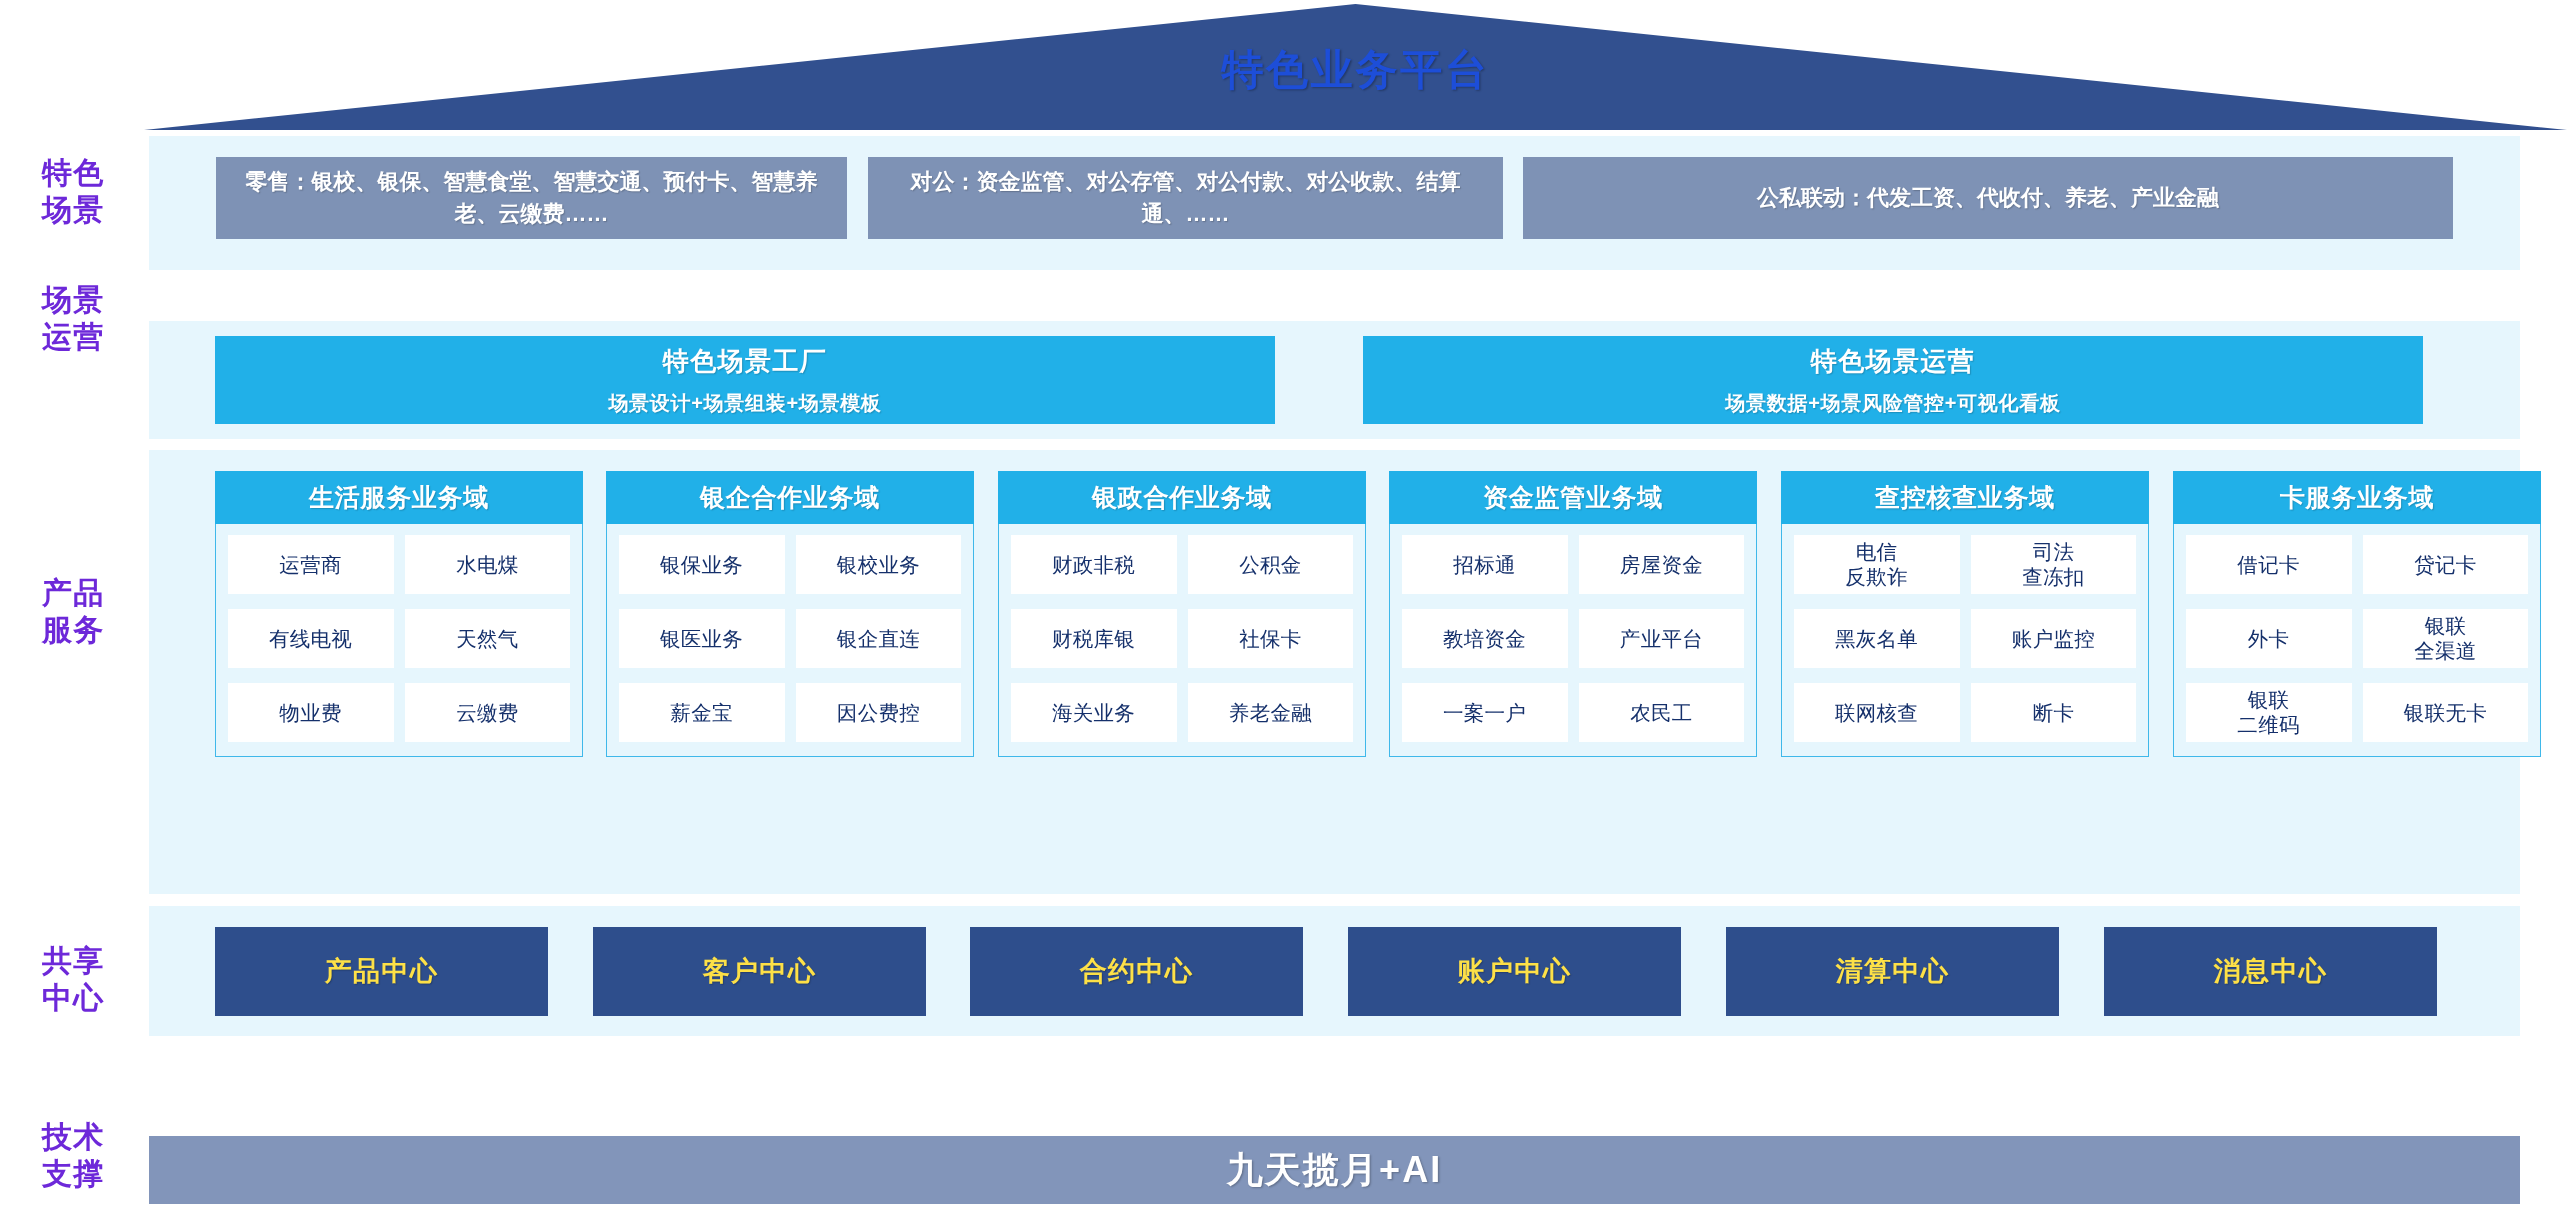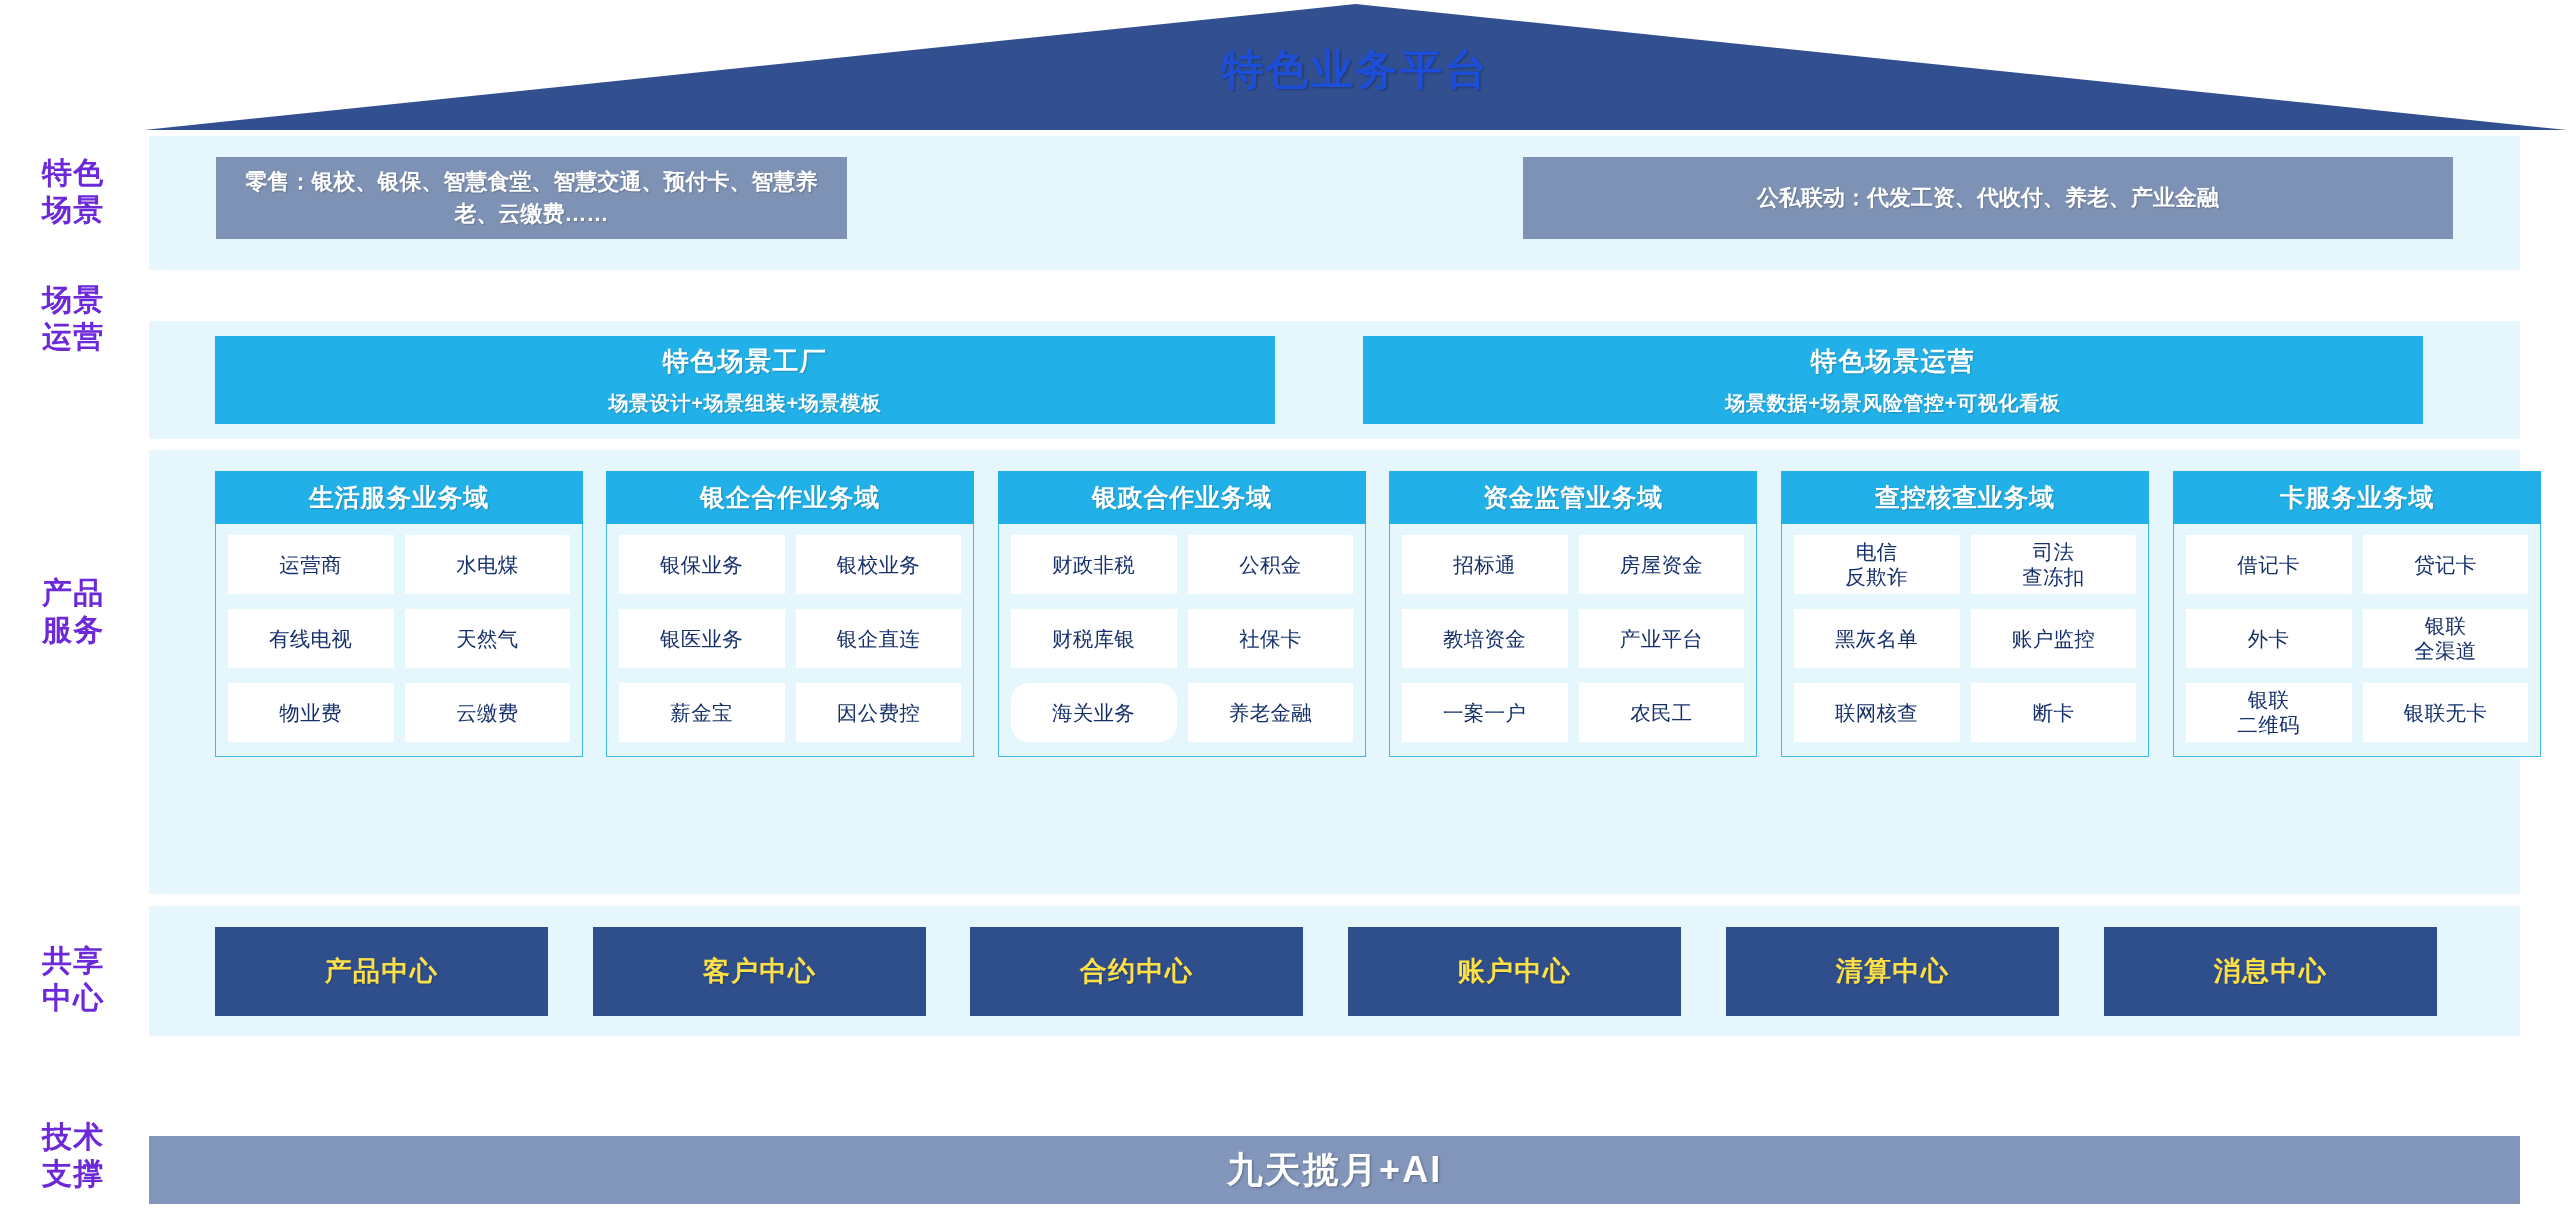--- a/index.html
+++ b/index.html
@@ -122,20 +122,21 @@
 运营</div>
   <div class="rail-label" style="top: 575px; white-space: pre-line;">产品
 服务</div>
   <div class="rail-label" style="top: 943px; white-space: pre-line;">共享
 中心</div>
   <div class="rail-label" style="top: 1119px; white-space: pre-line;">技术
 支撑</div>
 
   <div class="band" style="top:136px;height:134px;">
     <div class="scn" style="left:67px;width:631px;">零售：银校、银保、智慧食堂、智慧交通、预付卡、智慧养老、云缴费……</div>
+    <div class="scn" style="left:719px;width:635px;">对公：资金监管、对公存管、对公付款、对公收款、结算通、……</div>
     <div class="scn" style="left:1374px;width:930px;">公私联动：代发工资、代收付、养老、产业金融</div>
   </div>
 
   <div class="band" style="top:275px;height:118px;margin-top:46px;">
     <div class="ops" style="left:66px;width:1060px;">
       <div class="ops-title">特色场景工厂</div>
       <div class="ops-sub">场景设计+场景组装+场景模板</div>
     </div>
     <div class="ops" style="left:1214px;width:1060px;">
       <div class="ops-title">特色场景运营</div>
@@ -169,21 +170,21 @@
       </div>
     </div>
 
     <div class="dom" style="left:849px;">
       <div class="dom-head">银政合作业务域</div>
       <div class="dom-body">
         <div class="dom-cell" style="white-space: pre-line;">财政非税</div>
         <div class="dom-cell" style="white-space: pre-line;">公积金</div>
         <div class="dom-cell" style="white-space: pre-line;">财税库银</div>
         <div class="dom-cell" style="white-space: pre-line;">社保卡</div>
-        <div class="dom-cell" style="white-space: pre-line; border-radius: 18px;">海关业务</div>
+        <div class="dom-cell" style="white-space: pre-line;">海关业务</div>
         <div class="dom-cell" style="white-space: pre-line;">养老金融</div>
       </div>
     </div>
 
     <div class="dom" style="left:1240px;">
       <div class="dom-head">资金监管业务域</div>
       <div class="dom-body">
         <div class="dom-cell" style="white-space: pre-line;">招标通</div>
         <div class="dom-cell" style="white-space: pre-line;">房屋资金</div>
         <div class="dom-cell" style="white-space: pre-line;">教培资金</div>

